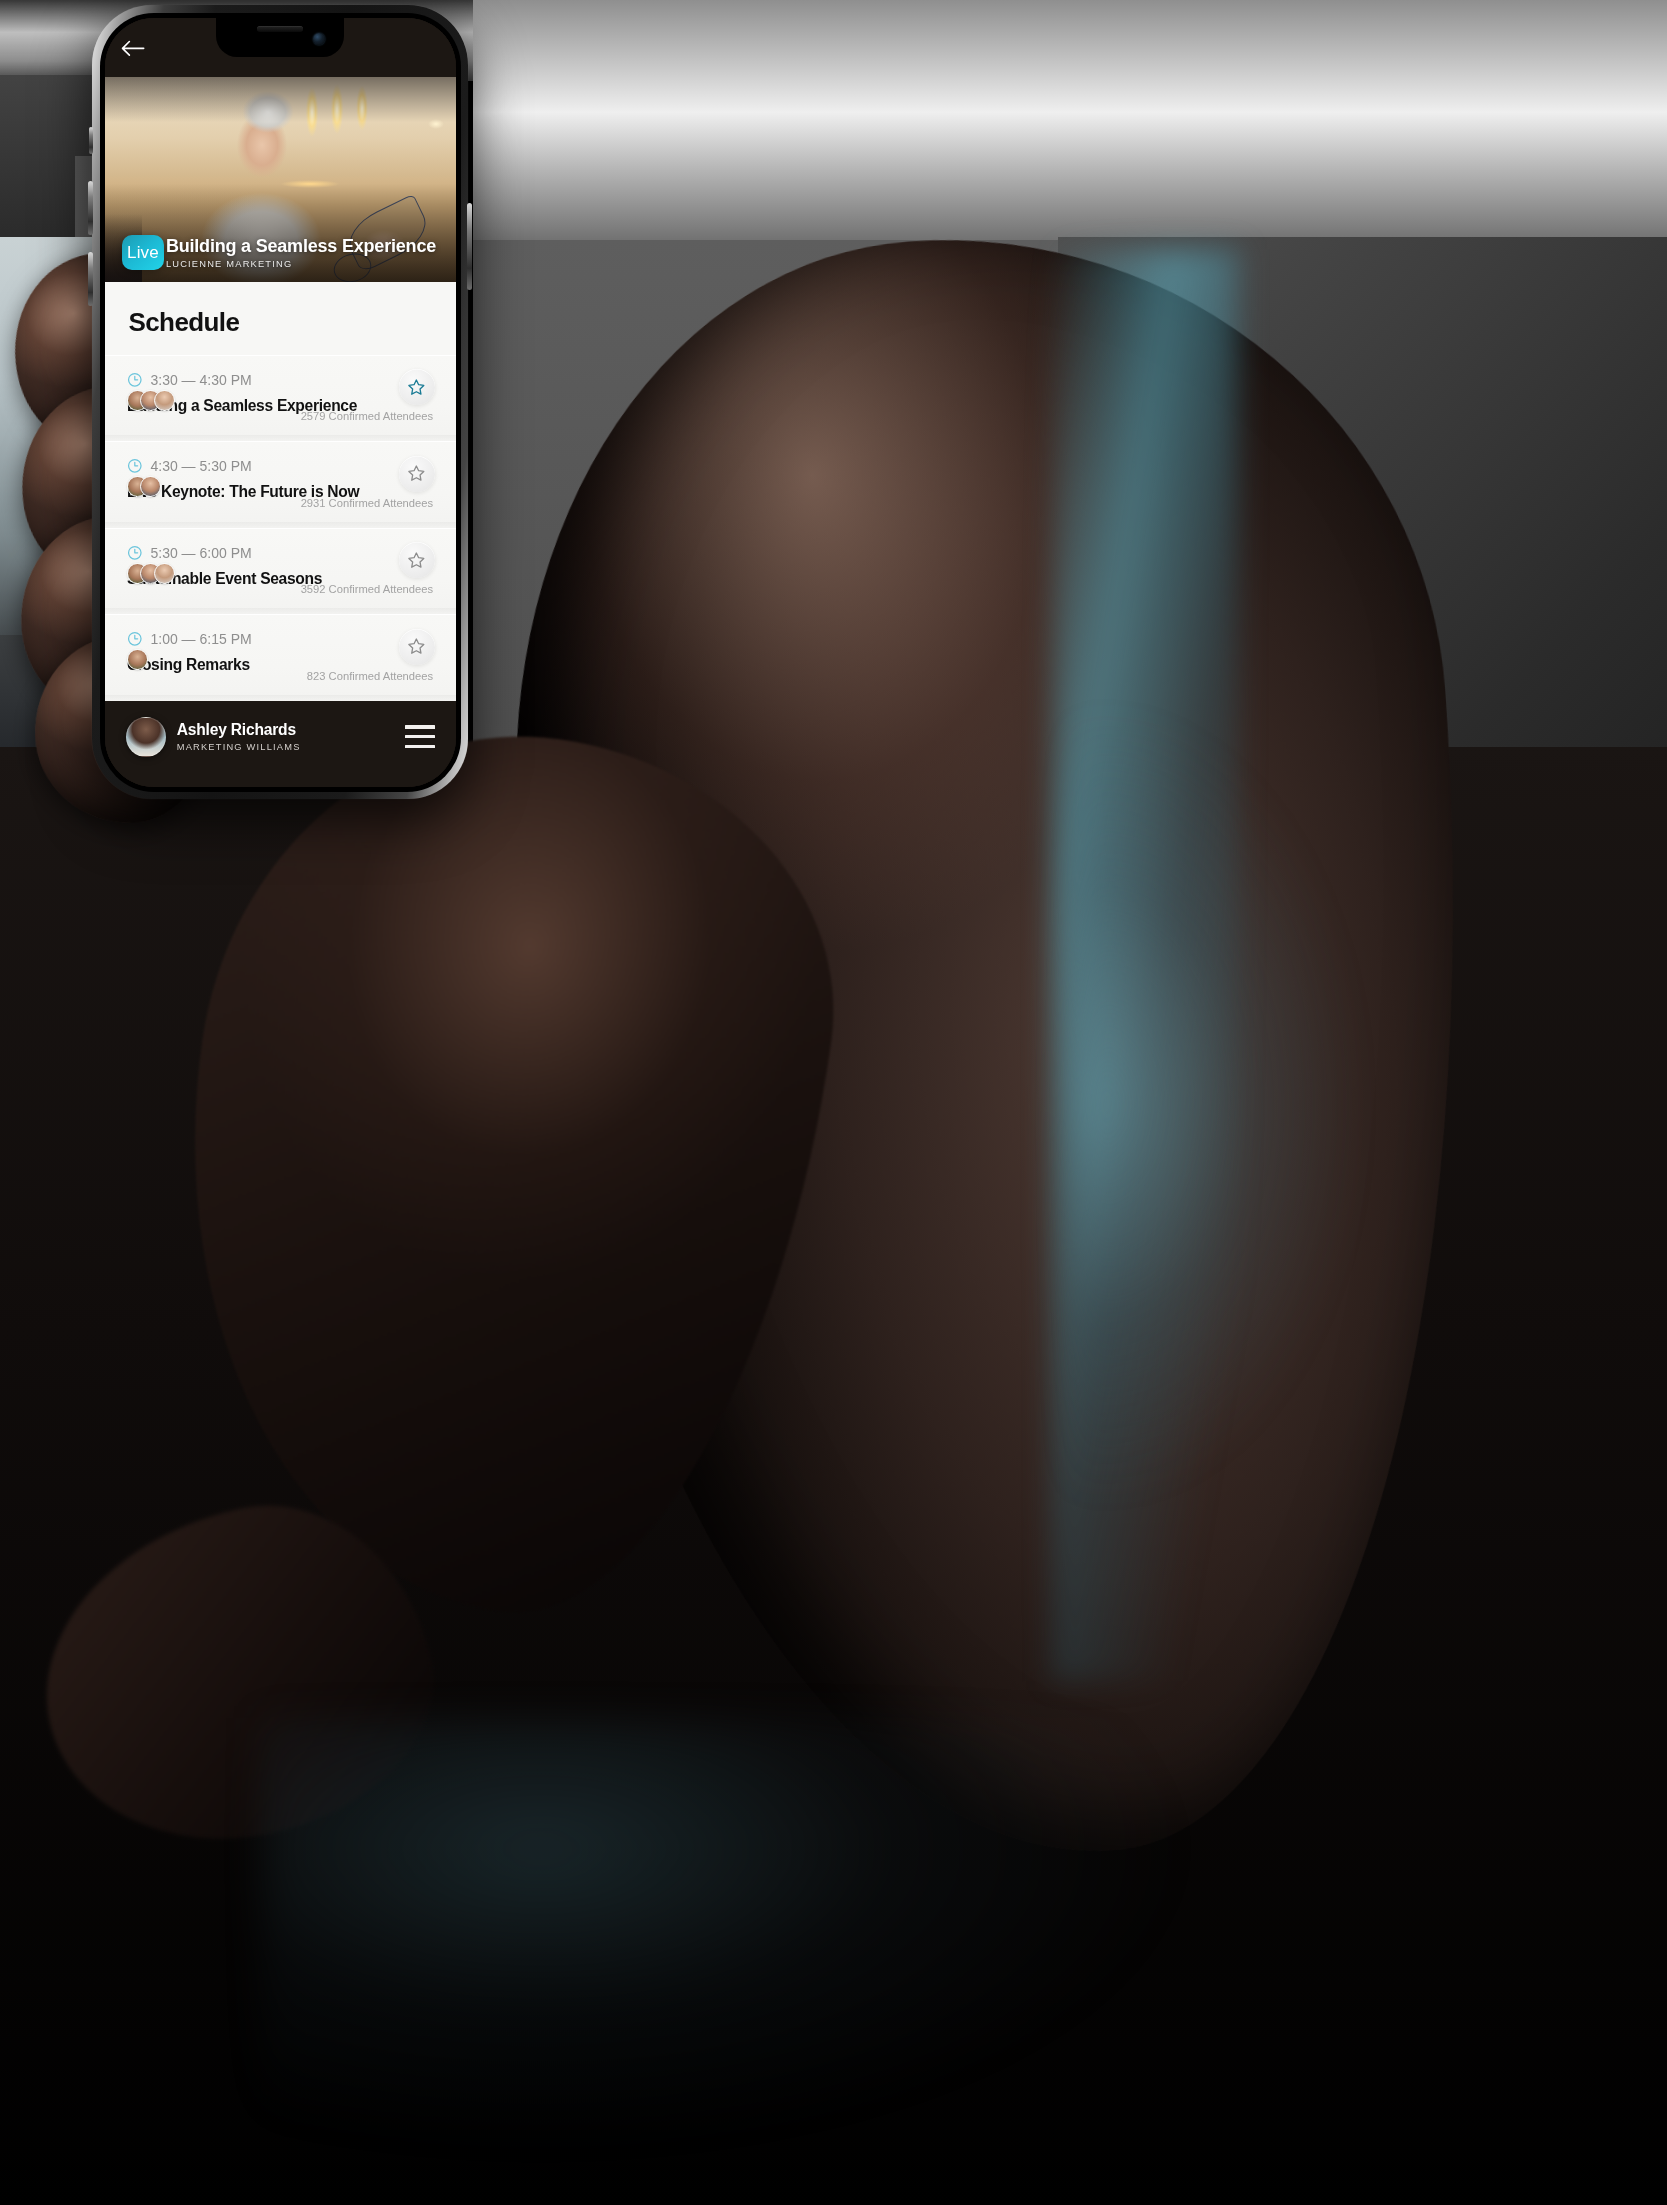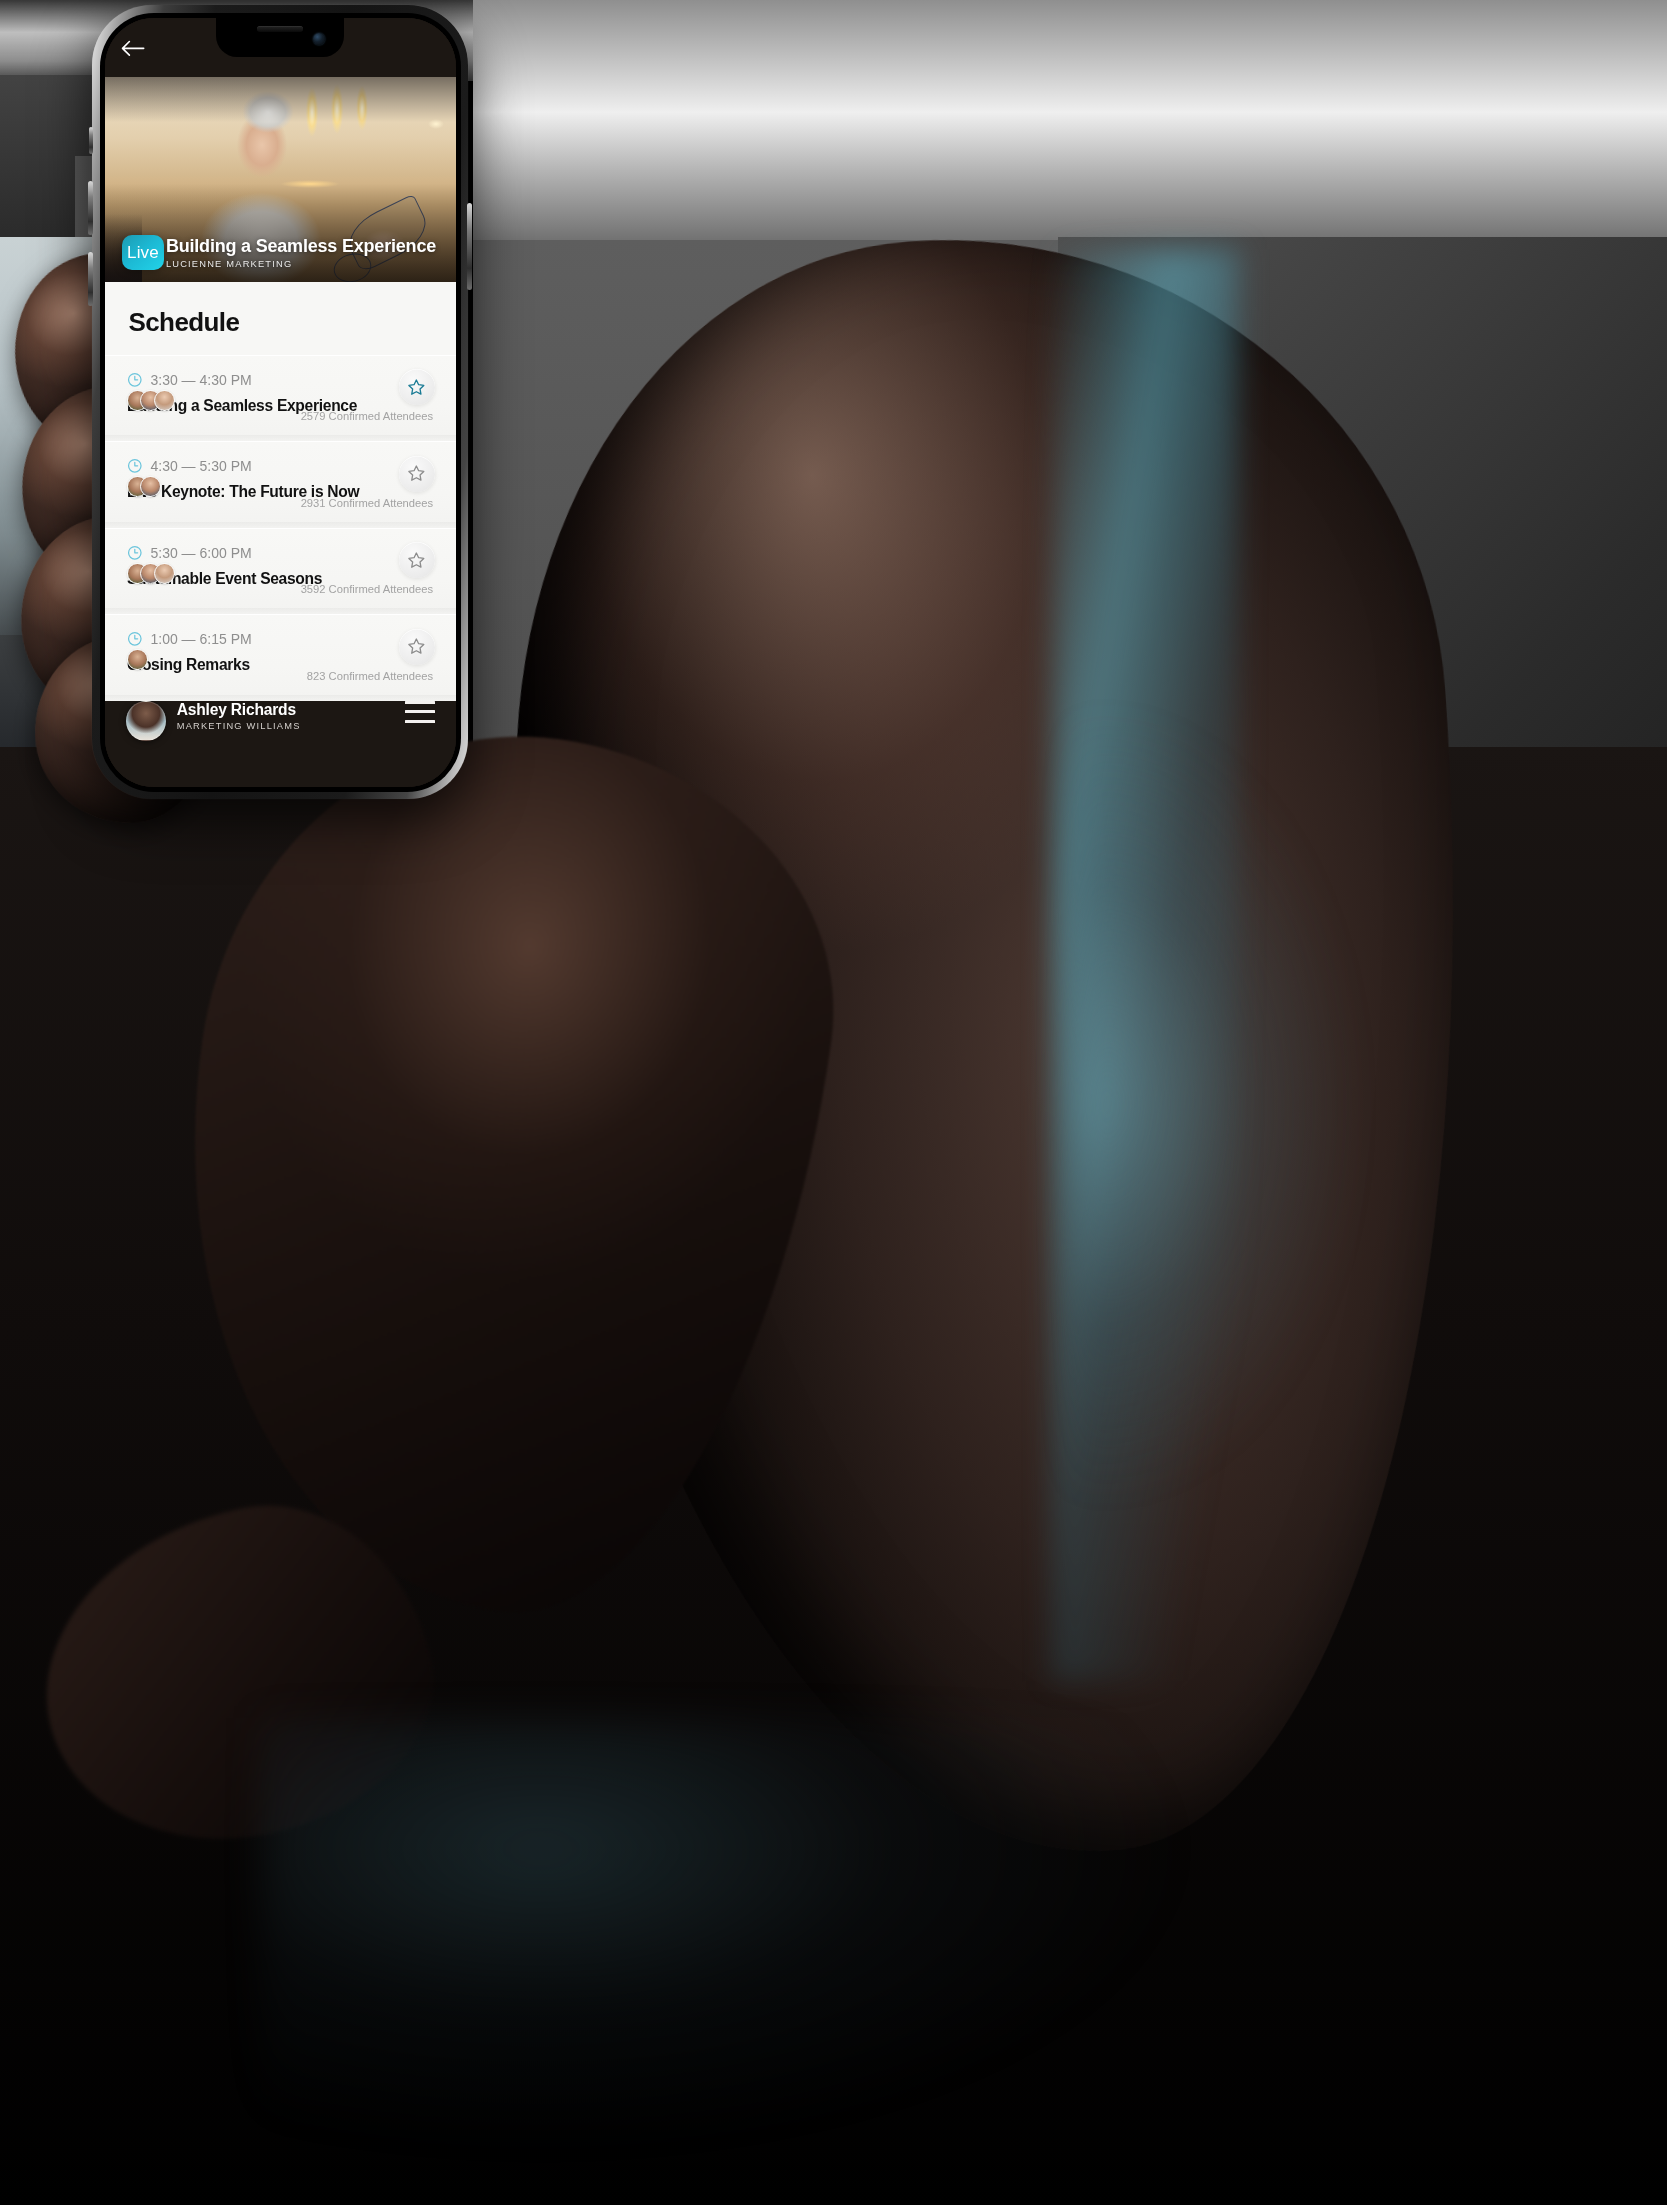--- a/index.html
+++ b/index.html
@@ -309,21 +309,21 @@
     background:radial-gradient(circle at 40% 32%, #fafafa 0%, #eeeeee 58%, #e4e4e4 100%);
     box-shadow:0 1.2px 4.4px rgba(0,0,0,.09), inset 0 0.6px 0 #fff;
     display:flex; align-items:center; justify-content:center;
     cursor:pointer;
   }
   .star-btn svg{ display:block; }
 
   
   .bottombar{
     flex:0 0 86px; background:#1c1713;
-    display:flex; align-items:flex-start; padding:0 21px 13.7px 21px; gap:11.2px;
+    display:flex; align-items:center; padding:0 21px 13.7px 21px; gap:11.2px;
   }
   .user-avatar{
     width:40px; height:40px; border-radius:50%;
     background:
       radial-gradient(circle at 50% 30%, #7d5c4a 0%, #4b3228 42%, rgba(75,50,40,0) 62%),
       linear-gradient(180deg,#b9cfd6 0%,#9fb9c2 48%,#e7e2d9 100%);
     border:1.2px solid rgba(255,255,255,.16);
     flex:0 0 auto;
     box-shadow:0 1.2px 6.2px rgba(0,0,0,.5);
   }

